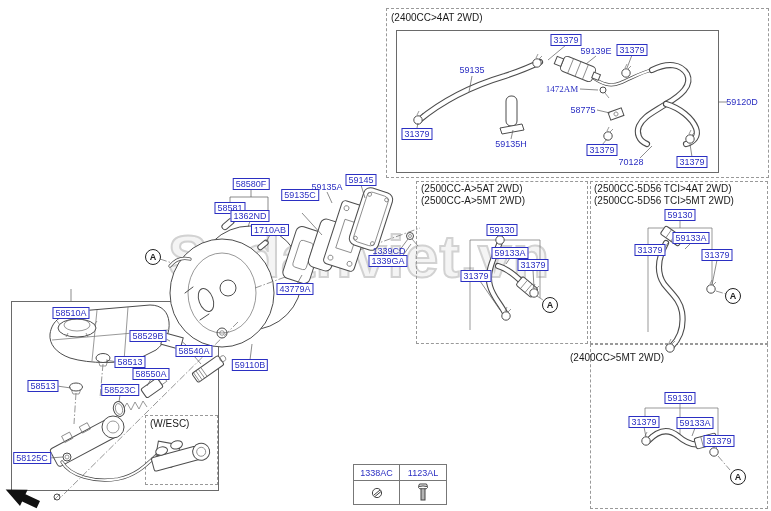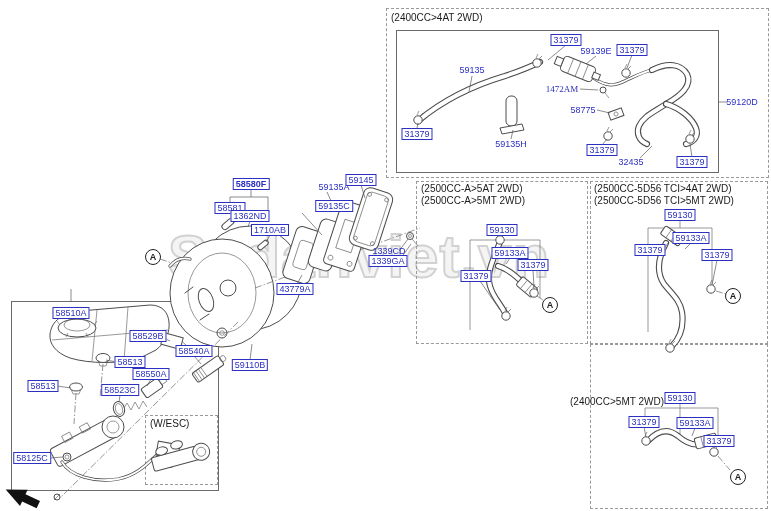--- a/index.html
+++ b/index.html
@@ -269,65 +269,83 @@
       <path class="dashdot" d="M160,259 L172,263"></path>
     </g>
   </svg>
 
   <div id="annotation-layer">
       <div class="ann title" style="left: 391px; top: 12px;">(2400CC&gt;4AT 2WD)</div>
       <div class="ann title" style="left: 421px; top: 183px;">(2500CC-A&gt;5AT 2WD)</div>
       <div class="ann title" style="left: 421px; top: 195px;">(2500CC-A&gt;5MT 2WD)</div>
       <div class="ann title" style="left: 594px; top: 183px;">(2500CC-5D56 TCI&gt;4AT 2WD)</div>
       <div class="ann title" style="left: 594px; top: 195px;">(2500CC-5D56 TCI&gt;5MT 2WD)</div>
-      <div class="ann title" style="left: 570px; top: 352px; margin-top: 44px;">(2400CC&gt;5MT 2WD)</div>
+      <div class="ann title" style="left: 570px; top: 352px;">(2400CC&gt;5MT 2WD)</div>
       <div class="ann title" style="left: 150px; top: 418px;">(W/ESC)</div>
       <div class="ann boxed" style="left: 566px; top: 40px;">31379</div>
       <div class="ann plain" style="left: 596px; top: 51px;">59139E</div>
       <div class="ann boxed" style="left: 632px; top: 50px;">31379</div>
       <div class="ann plain" style="left: 472px; top: 70px; text-align: center;">59135</div>
       <div class="ann plain" style="left: 562px; top: 89px; font-family: Liberation Serif, serif;">1472AM</div>
       <div class="ann plain" style="left: 583px; top: 110px;">58775</div>
       <div class="ann boxed" style="left: 417px; top: 134px;">31379</div>
       <div class="ann plain" style="left: 511px; top: 144px;">59135H</div>
       <div class="ann boxed" style="left: 602px; top: 150px;">31379</div>
-      <div class="ann plain" style="left: 631px; top: 162px;">32435</div>
+      <div class="ann plain" style="left: 631px; top: 162px;">70128</div>
       <div class="ann boxed" style="left: 692px; top: 162px;">31379</div>
       <div class="ann plain" style="left: 742px; top: 102px;">59120D</div>
       <div class="ann boxed" style="left: 502px; top: 230px;">59130</div>
       <div class="ann boxed" style="left: 510px; top: 253px;">59133A</div>
       <div class="ann boxed" style="left: 533px; top: 265px;">31379</div>
       <div class="ann boxed" style="left: 476px; top: 276px;">31379</div>
       <div class="ann boxed" style="left: 680px; top: 215px;">59130</div>
       <div class="ann boxed" style="left: 691px; top: 238px;">59133A</div>
       <div class="ann boxed" style="left: 650px; top: 250px;">31379</div>
       <div class="ann boxed" style="left: 717px; top: 255px;">31379</div>
       <div class="ann boxed" style="left: 680px; top: 398px;">59130</div>
       <div class="ann boxed" style="left: 644px; top: 422px;">31379</div>
       <div class="ann boxed" style="left: 695px; top: 423px;">59133A</div>
       <div class="ann boxed" style="left: 719px; top: 441px;">31379</div>
-      <div class="ann boxed" style="left: 251px; top: 184px; font-weight: bold;">58580F</div>
+      <div class="ann boxed" style="left: 251px; top: 184px;">58580F</div>
       <div class="ann boxed" style="left: 230px; top: 208px;">58581</div>
       <div class="ann boxed" style="left: 250px; top: 216px;">1362ND</div>
       <div class="ann boxed" style="left: 270px; top: 230px;">1710AB</div>
-      <div class="ann boxed" style="left: 300px; top: 206px; margin-left: 34px;">59135C</div>
-      <div class="ann plain" style="left: 327px; top: 187px; margin-left: 7px;">59135A</div>
+      <div class="ann boxed" style="left: 300px; top: 195px;">59135C</div>
+      <div class="ann plain" style="left: 327px; top: 187px;">59135A</div>
       <div class="ann boxed" style="left: 361px; top: 180px;">59145</div>
       <div class="ann plain" style="left: 389px; top: 251px;">1339CD</div>
       <div class="ann boxed" style="left: 388px; top: 261px; text-align: center;">1339GA</div>
       <div class="ann boxed" style="left: 295px; top: 289px;">43779A</div>
       <div class="ann boxed" style="left: 250px; top: 365px;">59110B</div>
       <div class="ann boxed" style="left: 71px; top: 284px; margin-top: 29px;">58510A</div>
       <div class="ann boxed" style="left: 148px; top: 336px;">58529B</div>
       <div class="ann boxed" style="left: 130px; top: 362px;">58513</div>
       <div class="ann boxed" style="left: 151px; top: 374px;">58550A</div>
       <div class="ann boxed" style="left: 43px; top: 386px;">58513</div>
       <div class="ann boxed" style="left: 120px; top: 390px;">58523C</div>
       <div class="ann boxed" style="left: 194px; top: 351px;">58540A</div>
       <div class="ann boxed" style="left: 32px; top: 458px;">58125C</div>
       <div class="ann ref" style="left: 153px; top: 257px;">A</div>
       <div class="ann ref" style="left: 550px; top: 305px;">A</div>
       <div class="ann ref" style="left: 733px; top: 296px;">A</div>
       <div class="ann ref" style="left: 738px; top: 477px;">A</div>
     </div>
 
+  <div id="legend">
+    <div class="cell hdr">1338AC</div>
+    <div class="cell hdr">1123AL</div>
+    <div class="cell icon">
+      <svg width="14" height="14" viewBox="0 0 14 14">
+        <circle cx="7" cy="7" r="4.6" fill="none" stroke="#444" stroke-width="1"></circle>
+        <path d="M4,9 L10,4 M5,10.5 L11,5.5" stroke="#444" stroke-width="1" fill="none"></path>
+      </svg>
+    </div>
+    <div class="cell icon">
+      <svg width="12" height="19" viewBox="0 0 12 19">
+        <path d="M2.5,1 h7 l1,2.5 h-9 Z" fill="#fff" stroke="#444" stroke-width="1"></path>
+        <ellipse cx="6" cy="4.5" rx="4.5" ry="1.6" fill="#fff" stroke="#444" stroke-width="1"></ellipse>
+        <rect x="4" y="6" width="4" height="11" fill="#fff" stroke="#444" stroke-width="1"></rect>
+        <path d="M4,8 h4 M4,10 h4 M4,12 h4 M4,14 h4 M4,16 h4" stroke="#444" stroke-width=".8"></path>
+      </svg>
+    </div>
+  </div>
 
 </div>
 
 </body></html>

